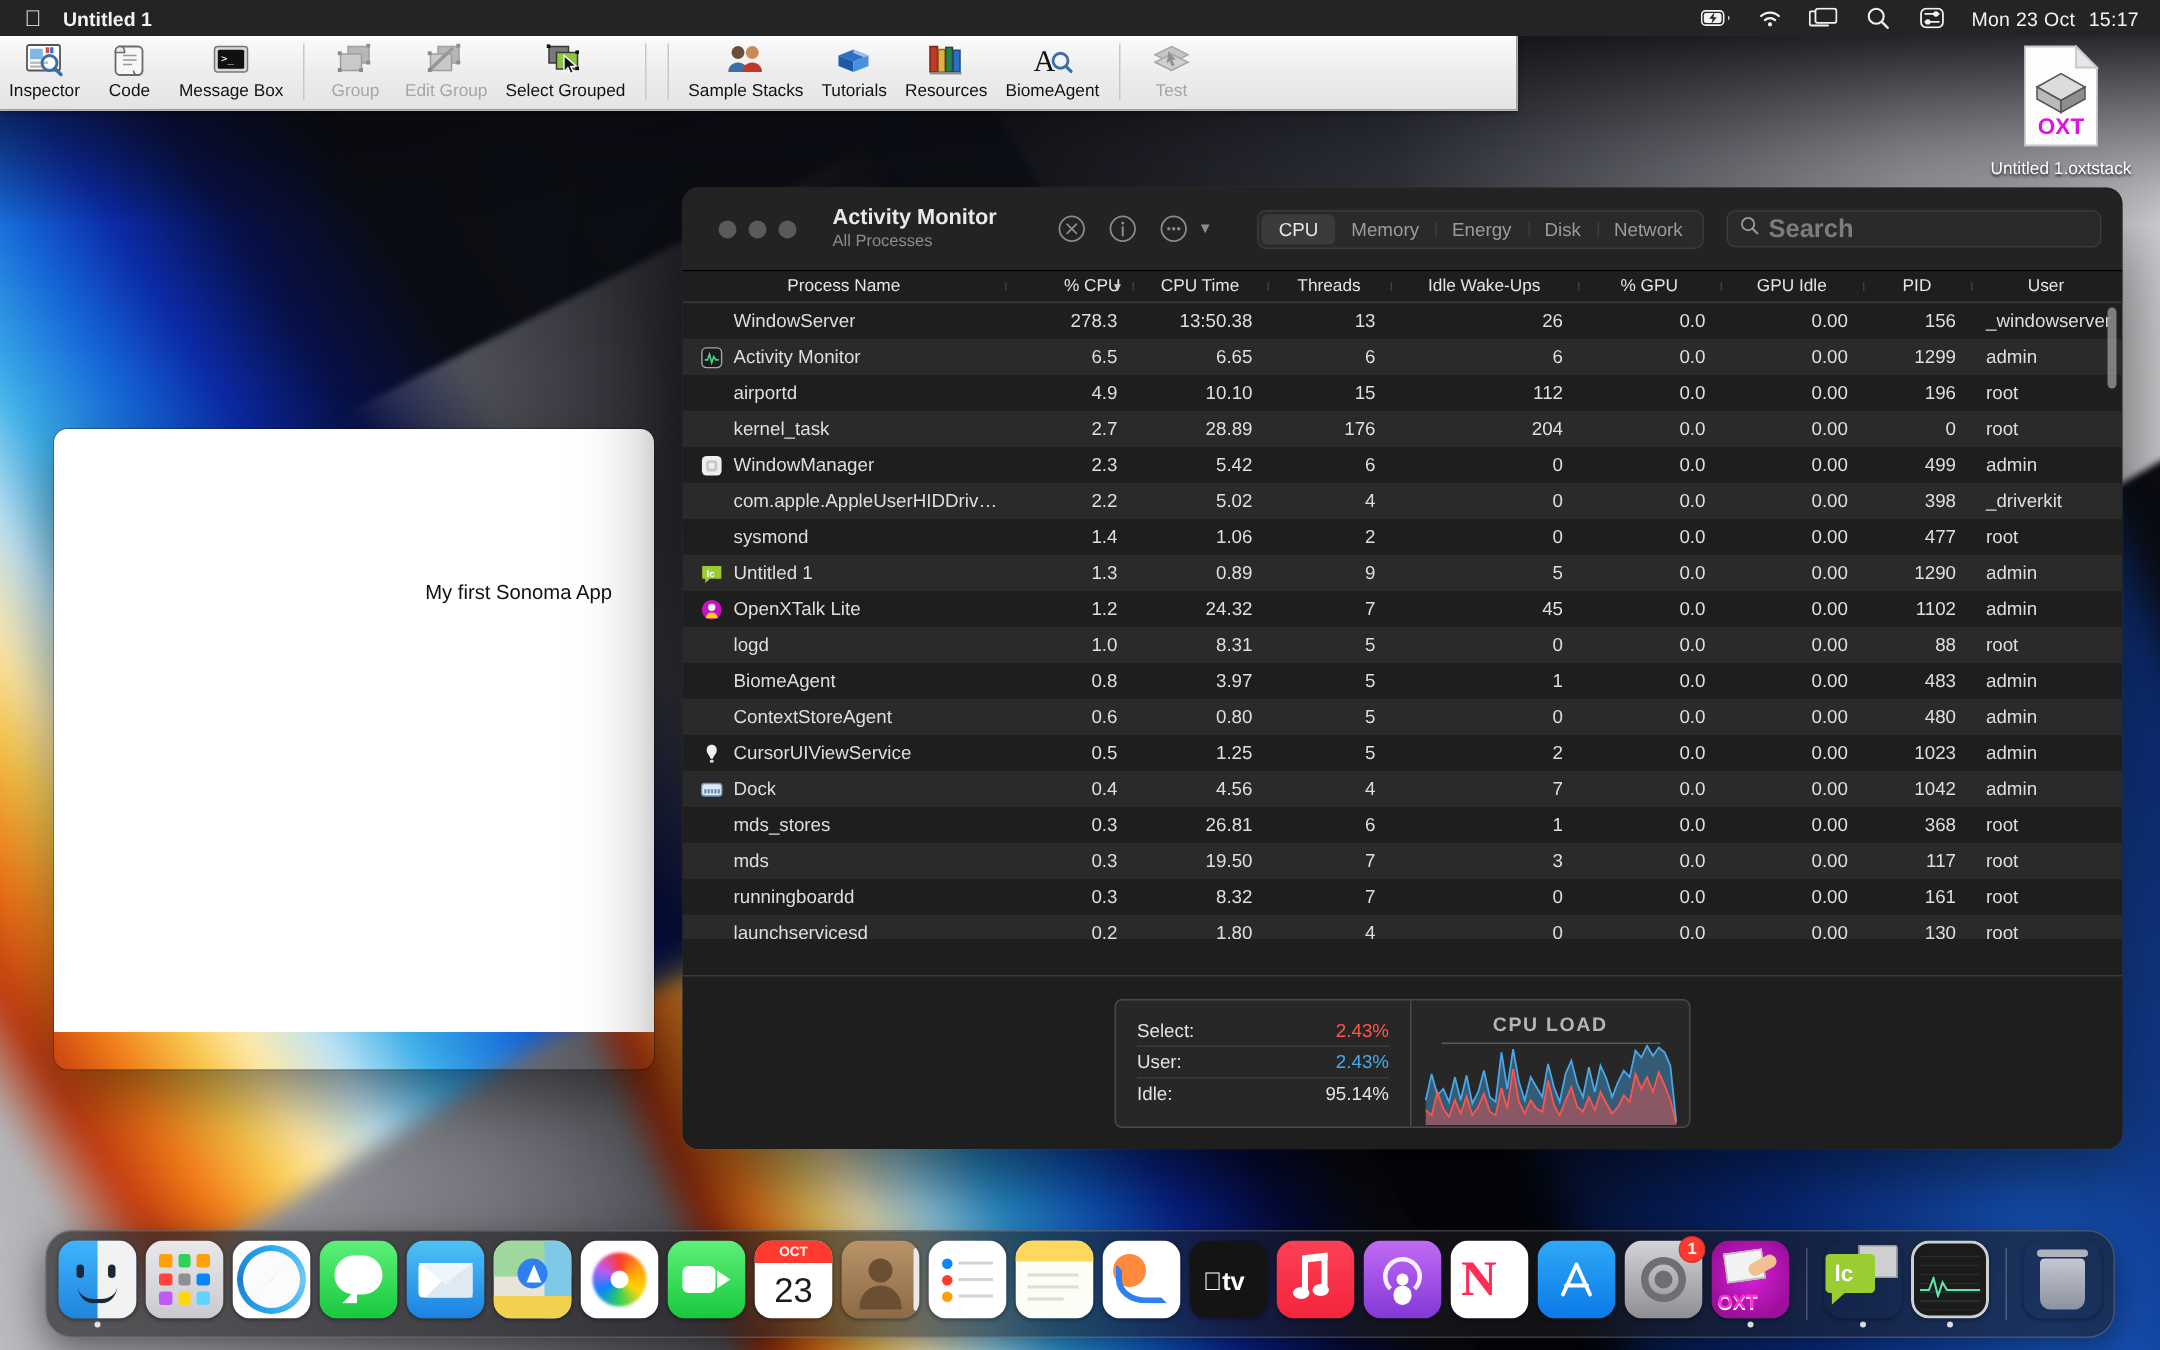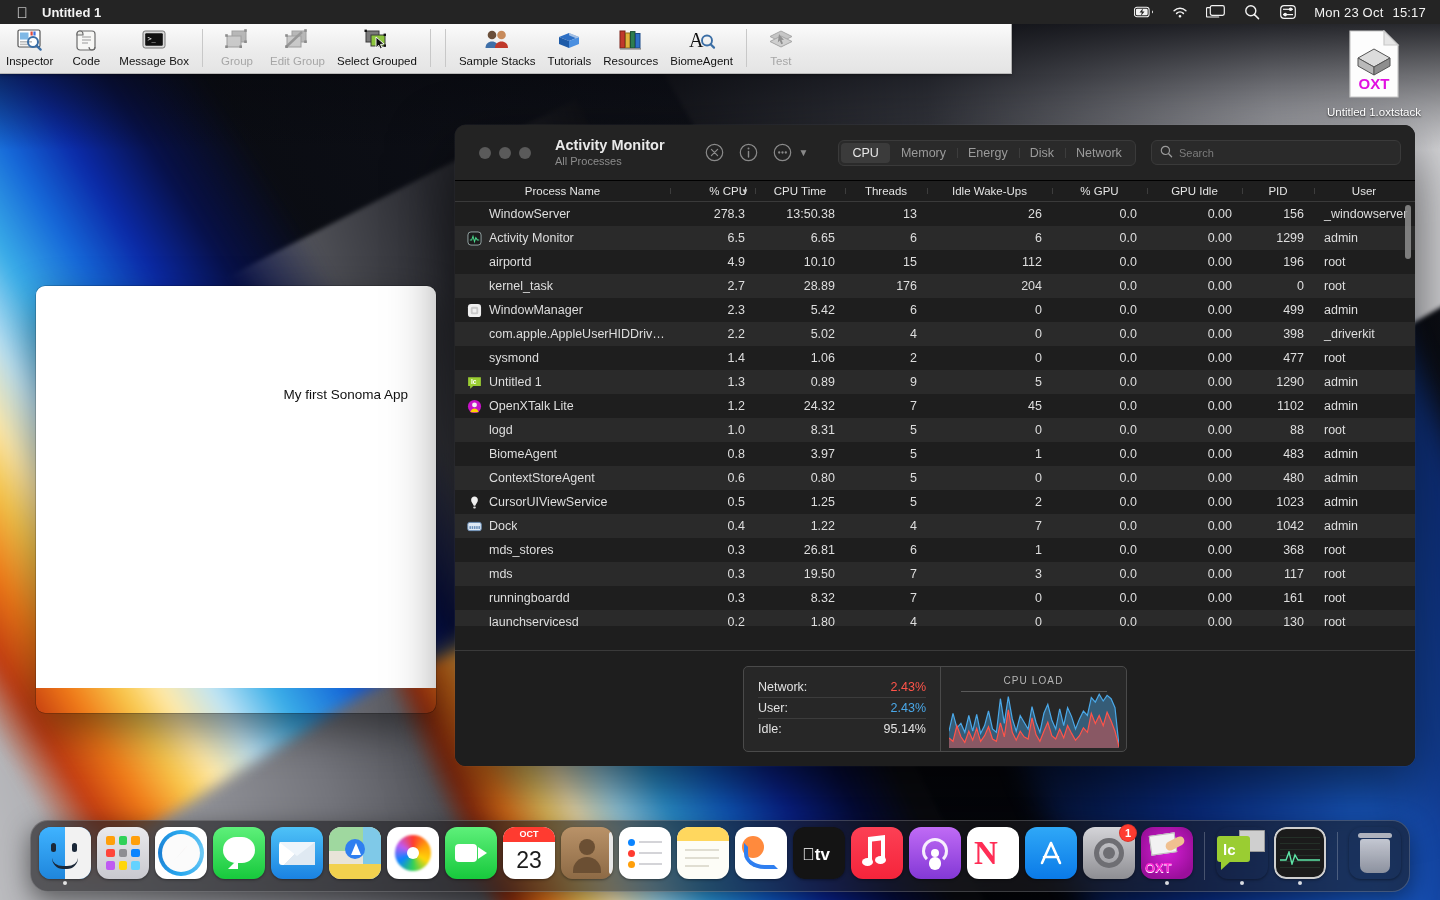--- a/index.html
+++ b/index.html
@@ -195,21 +195,21 @@
     content:""; position:absolute; left:0; top:5px; bottom:5px; width:1px; background:#3d3d3d;
   }
   .seg.active + .seg::before, .seg.active::before { background:transparent; }
   #am .search {
     margin-left:auto; width:250px; height:25px; border-radius:6px;
     background:#2a2a2a; border:.5px solid #3a3a3a;
     display:flex; align-items:center; padding:0 8px; gap:6px;
   }
   #am .search input {
     background:transparent; border:none; outline:none; flex:1;
-    color:#bef264; font-size:11px; font-family:inherit;
+    color:#bef264; font-size:17px; font-family:inherit;font-weight:bold;
   }
   #am .search input::placeholder { color:#7c7c7c; }
 
   
   #am .thead {
     display:flex; height:21px; align-items:center;
     background:#1e1e1e; border-bottom:1px solid #3a3a3a;
     font-size:11.5px; font-weight:normal; color:#e4e4e4;text-align:center;
   }
   #am .thead .th { position:relative; display:flex; align-items:center; }
@@ -257,21 +257,21 @@
   .fcell + .fcell { border-left:1px solid #4a4a4a; }
   .fstat { width:196px; }
   .frow { display:flex; justify-content:space-between; font-size:12.5px; padding:3px 0;
           border-bottom:1px solid #3c3c3c; }
   .frow:last-child { border-bottom:none; }
   .frow .k { color:#e2e2e2; }
   .frow .v { color:#e2e2e2; }
   .v.sys { color:#ff544a; }
   .v.usr { color:#4aa8e8; }
   .fgraph { width:186px; display:flex; flex-direction:column; align-items:center; padding:8px 8px 0; }
-  .fgraph .cap { font-size:10px; letter-spacing:1.1px; color:#b5b5b5; font-weight:normal; }
+  .fgraph .cap { font-size:13px; letter-spacing:1.1px; color:#b5b5b5; font-weight:bold; }
   .fgraph .line { width:146px; height:1px; background:#5a5a5a; margin:5px 0 0; }
   .fcounts { width:196px; }
 
   
   #dock {
     position:absolute; left:50%; transform:translateX(-50%);
     bottom:8px; height:72px;
     background:rgba(28,28,30,.62);
     border:.5px solid rgba(255,255,255,.18);
     border-radius:18px;
@@ -827,21 +827,21 @@
                 <rect x="2.6" y="7.6" width="1.6" height="3"></rect>
                 <rect x="5" y="7.6" width="1.6" height="3"></rect>
                 <rect x="7.4" y="7.6" width="1.6" height="3"></rect>
                 <rect x="9.8" y="7.6" width="1.6" height="3"></rect>
                 <rect x="12.2" y="7.6" width="1.6" height="3"></rect>
               </g>
             </svg></span>
           <span class="ptxt">Dock</span>
         </div>
         <div class="c num col-cpu">0.4</div>
-        <div class="c num col-cputime">1.22</div>
+        <div class="c num col-cputime">4.56</div>
         <div class="c num col-thr">4</div>
         <div class="c num col-idle">7</div>
         <div class="c num col-gpu">0.0</div>
         <div class="c num col-gputime">0.00</div>
         <div class="c num col-pid">1042</div>
         <div class="c left col-user">admin</div>
       </div>
       <div class="trow">
         <div class="c name">
           <span class="proc-ico blank"></span>
@@ -897,21 +897,21 @@
         <div class="c num col-gputime">0.00</div>
         <div class="c num col-pid">130</div>
         <div class="c left col-user">root</div>
       </div>
     </div>
 
   <div class="footer">
     <div class="fbox">
       <div class="fcell fstat">
         <div class="frow">
-            <span class="k">Network:</span>
+            <span class="k">Select:</span>
             <span class="v sys">2.43%</span>
           </div>
         <div class="frow">
             <span class="k">User:</span>
             <span class="v usr">2.43%</span>
           </div>
         <div class="frow">
             <span class="k">Idle:</span>
             <span class="v">95.14%</span>
           </div>

